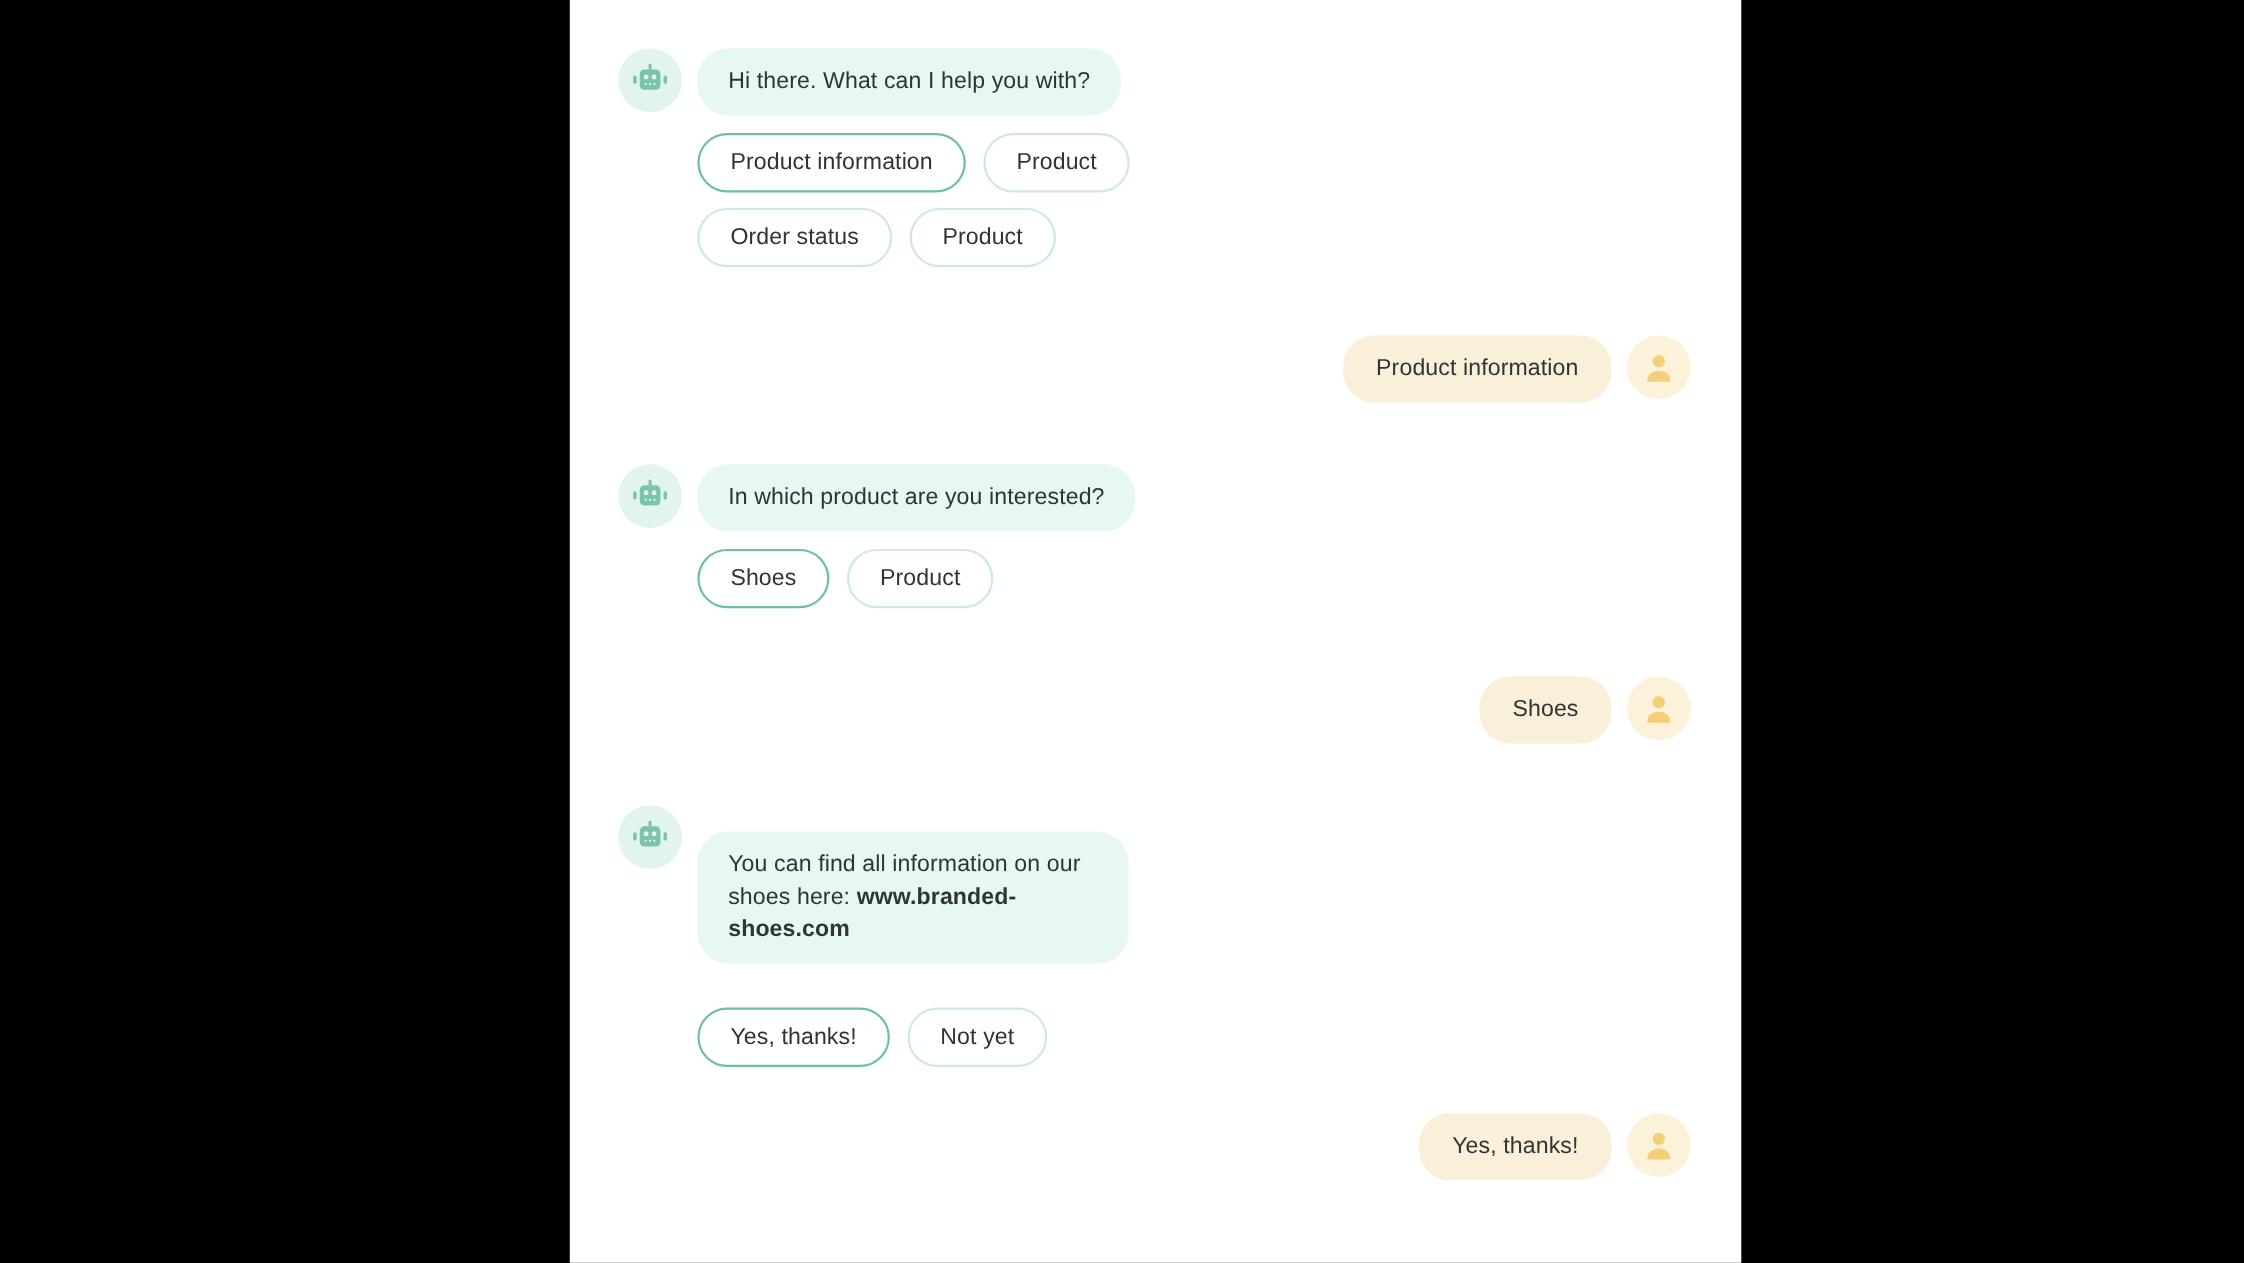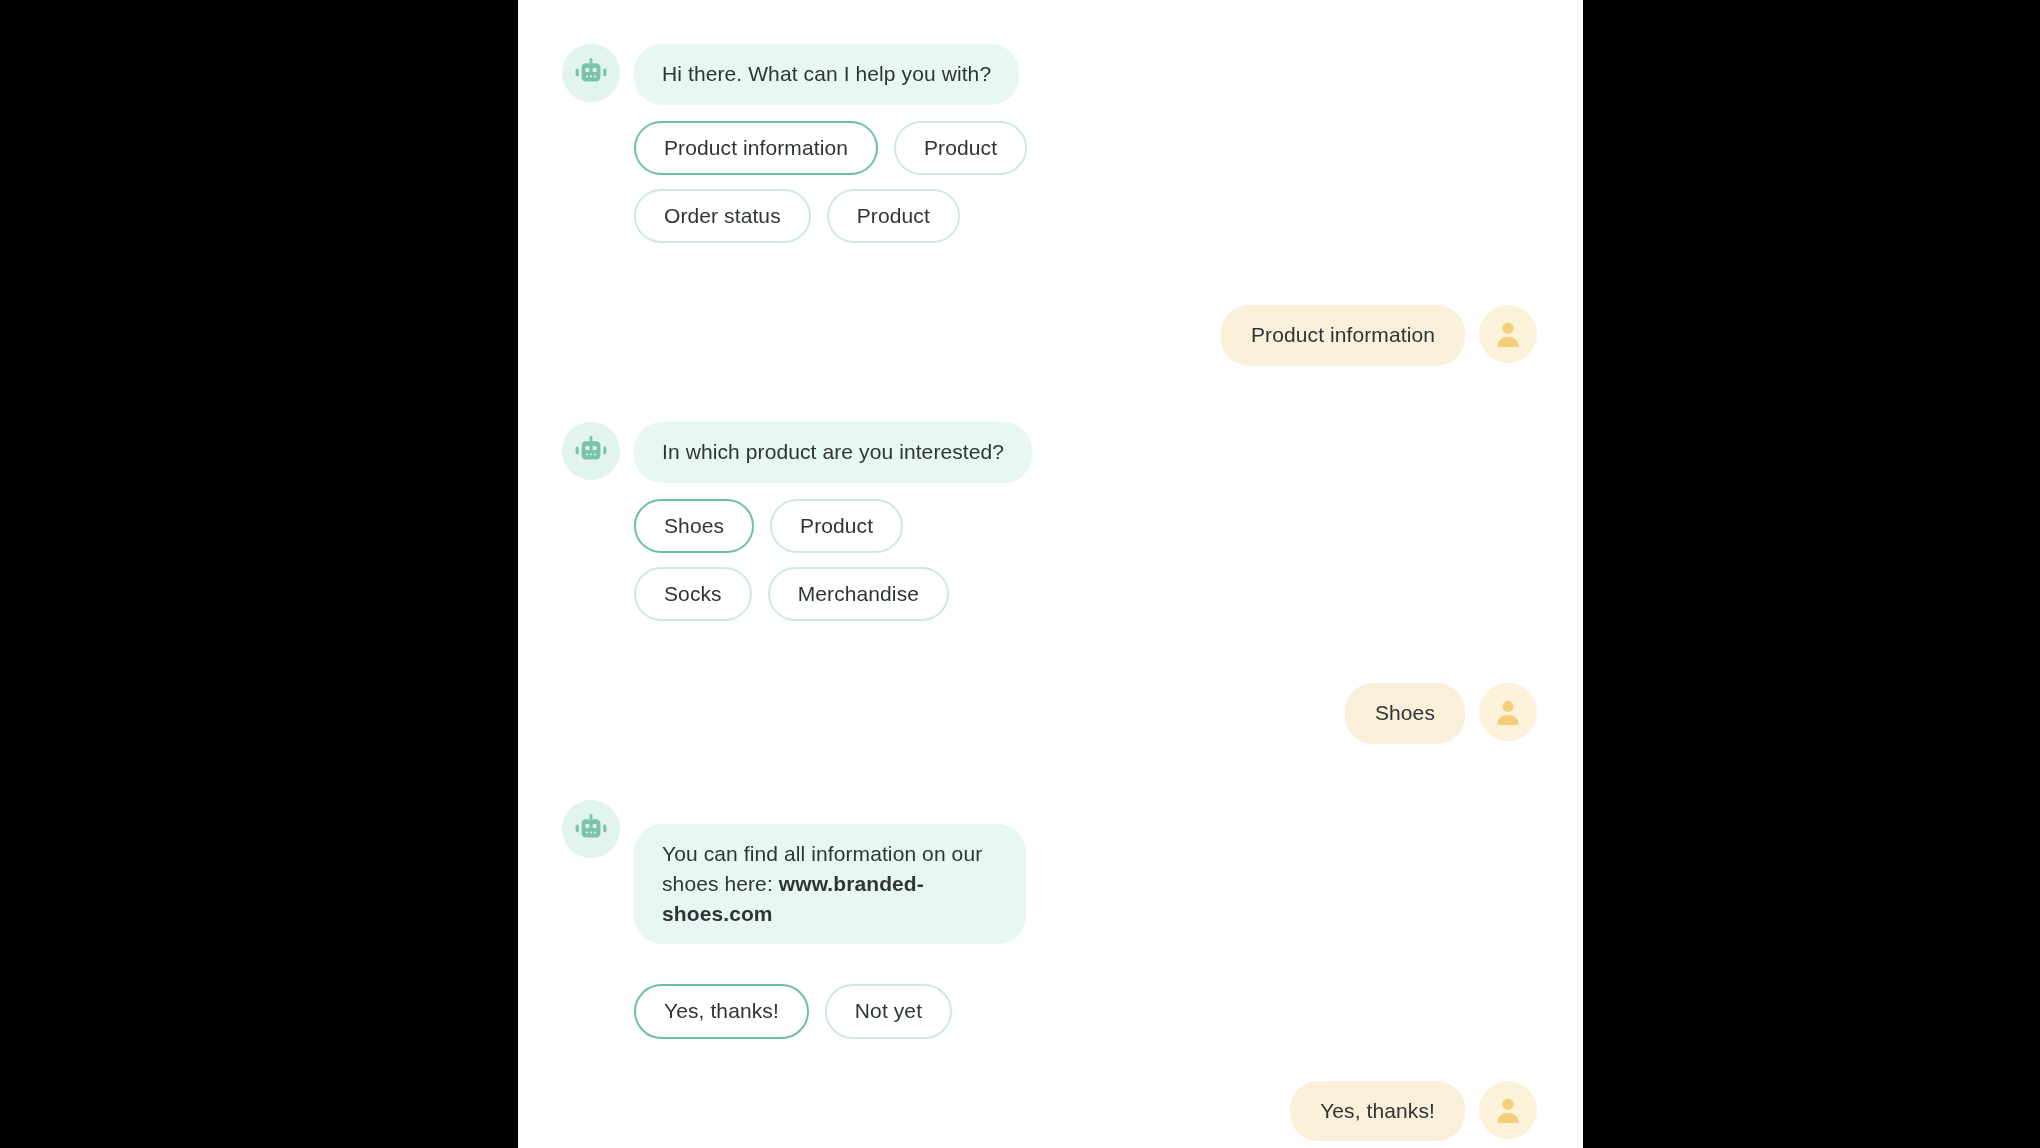--- a/index.html
+++ b/index.html
@@ -225,28 +225,20 @@
 
       <div class="chip-group">
         <div class="chip-row">
           <div class="chip selected">
             <span>Shoes</span>
           </div>
           <div class="chip">
             <span>Product</span>
           </div>
         </div>
-        <div class="chip-row">
-          <div class="chip">
-            <span>Socks</span>
-          </div>
-          <div class="chip">
-            <span>Merchandise</span>
-          </div>
-        </div>
       </div>
 
       <div class="gap-xl"></div>
 
       <div class="msg-row user">
         <div class="bubble user">
           <span>Shoes</span>
         </div>
         <div class="avatar user">
           <span>

